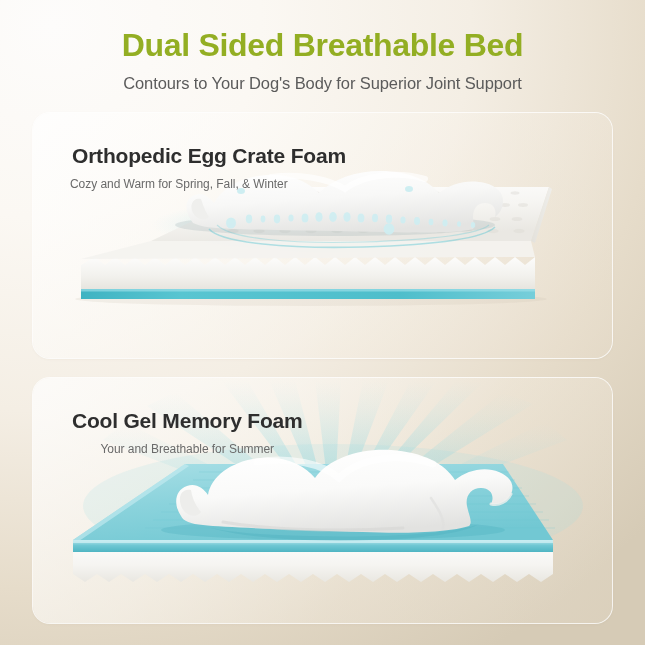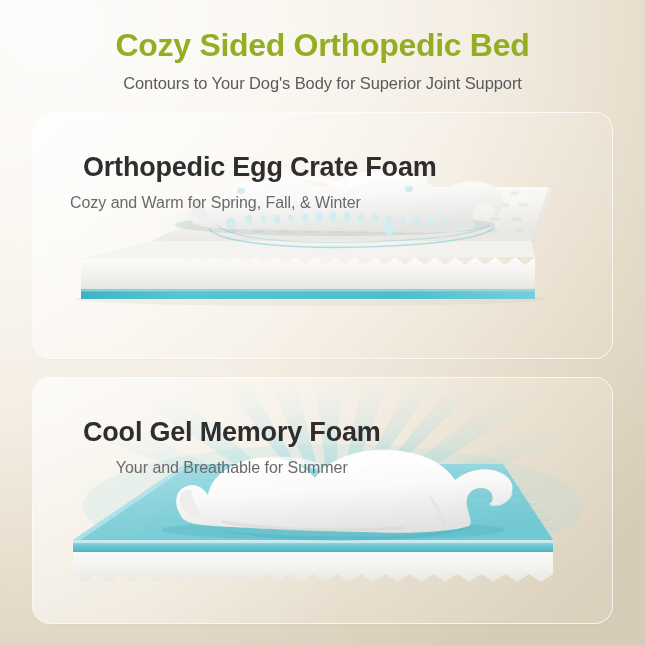--- a/index.html
+++ b/index.html
@@ -69,30 +69,30 @@
   #card-egg-crate { top: 113px; height: 245px; }
   #card-gel       { top: 378px; height: 245px; text-align: center; }
 
   .card-head {
     position: absolute;
     left: 37px;
     top: 28px;
     z-index: 6;
   }
   .card-title {
-    margin: 13px;
-    font-size: 27px;
+    margin: 2px;
+    font-size: 21px;
     line-height: 26px;
     font-weight: bold;
     letter-spacing: -0.2px;
     color: #2E2E2E;
   }
   .card-sub {
     margin: 6px 0 0 0;
-    font-size: 16px;
+    font-size: 12px;
     line-height: 19px;
     letter-spacing: -0.05px;
     color: #6A6A6A;
   }
 
   .illus {
     position: absolute;
     left: 0;
     top: 0;
     width: 579px;
@@ -101,21 +101,21 @@
   }
 
   .illus svg { display: block; width: 100%; height: 100%; }
 </style>
 </head>
 <body>
 
 <div id="page">
 
   <div id="header">
-    <h1 id="main-title">Cozy Sided Orthopedic Bed</h1>
+    <h1 id="main-title">Dual Sided Breathable Bed</h1>
     <p id="sub-title">Contours to Your Dog's Body for Superior Joint Support</p>
   </div>
 
   <div class="card" id="card-egg-crate">
 
     <div class="illus">
       <svg viewBox="0 0 579 245" xmlns="http://www.w3.org/2000/svg" aria-hidden="true">
         <defs>
           <linearGradient id="ecTop" x1="0" y1="0" x2="0.35" y2="1">
             <stop offset="0%" stop-color="#FFFFFF"></stop>

